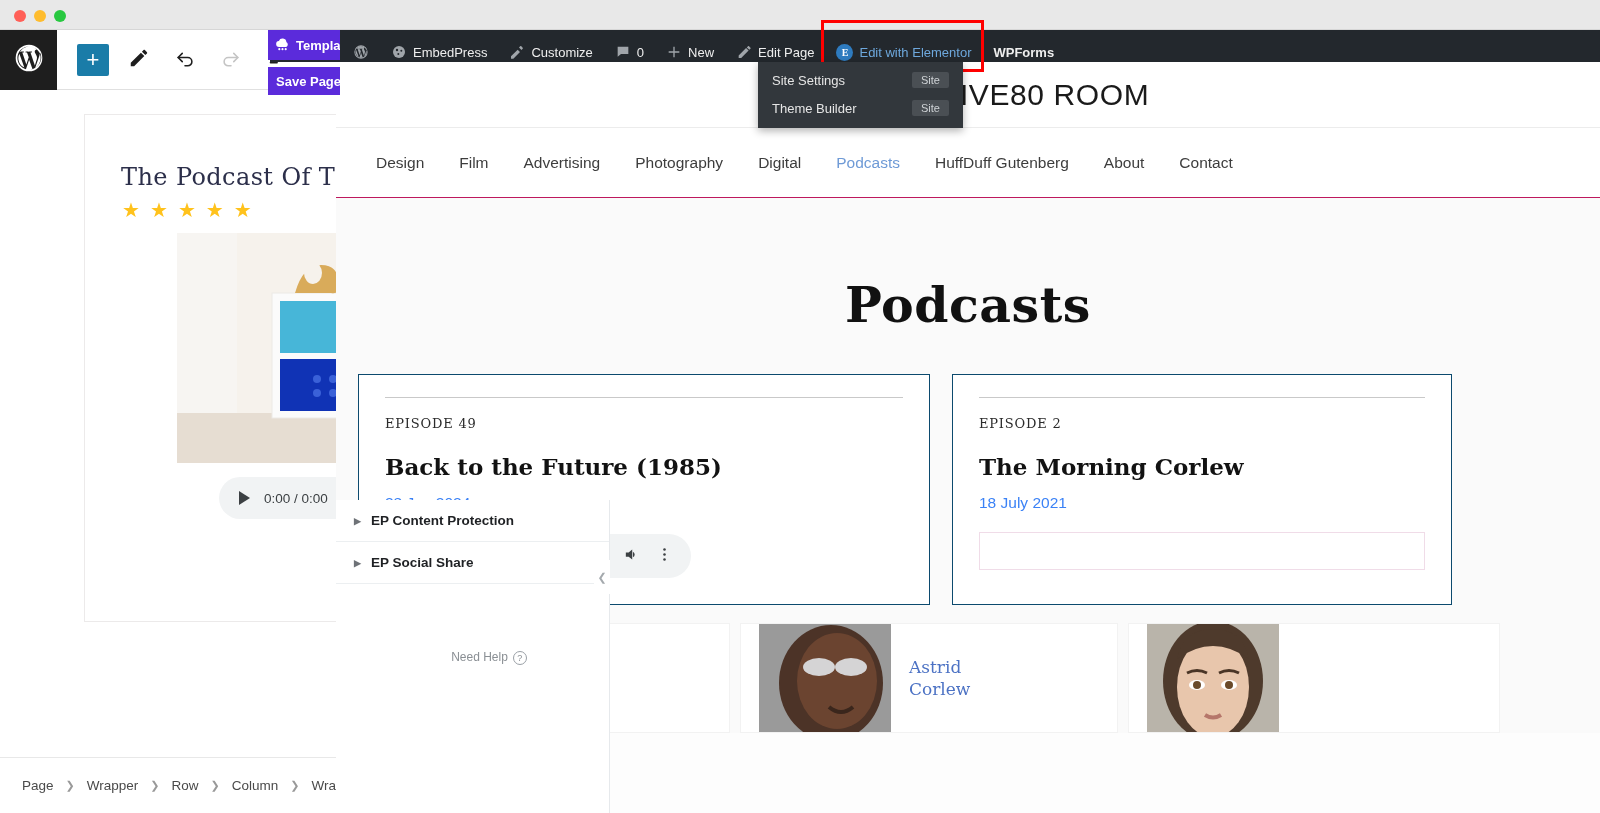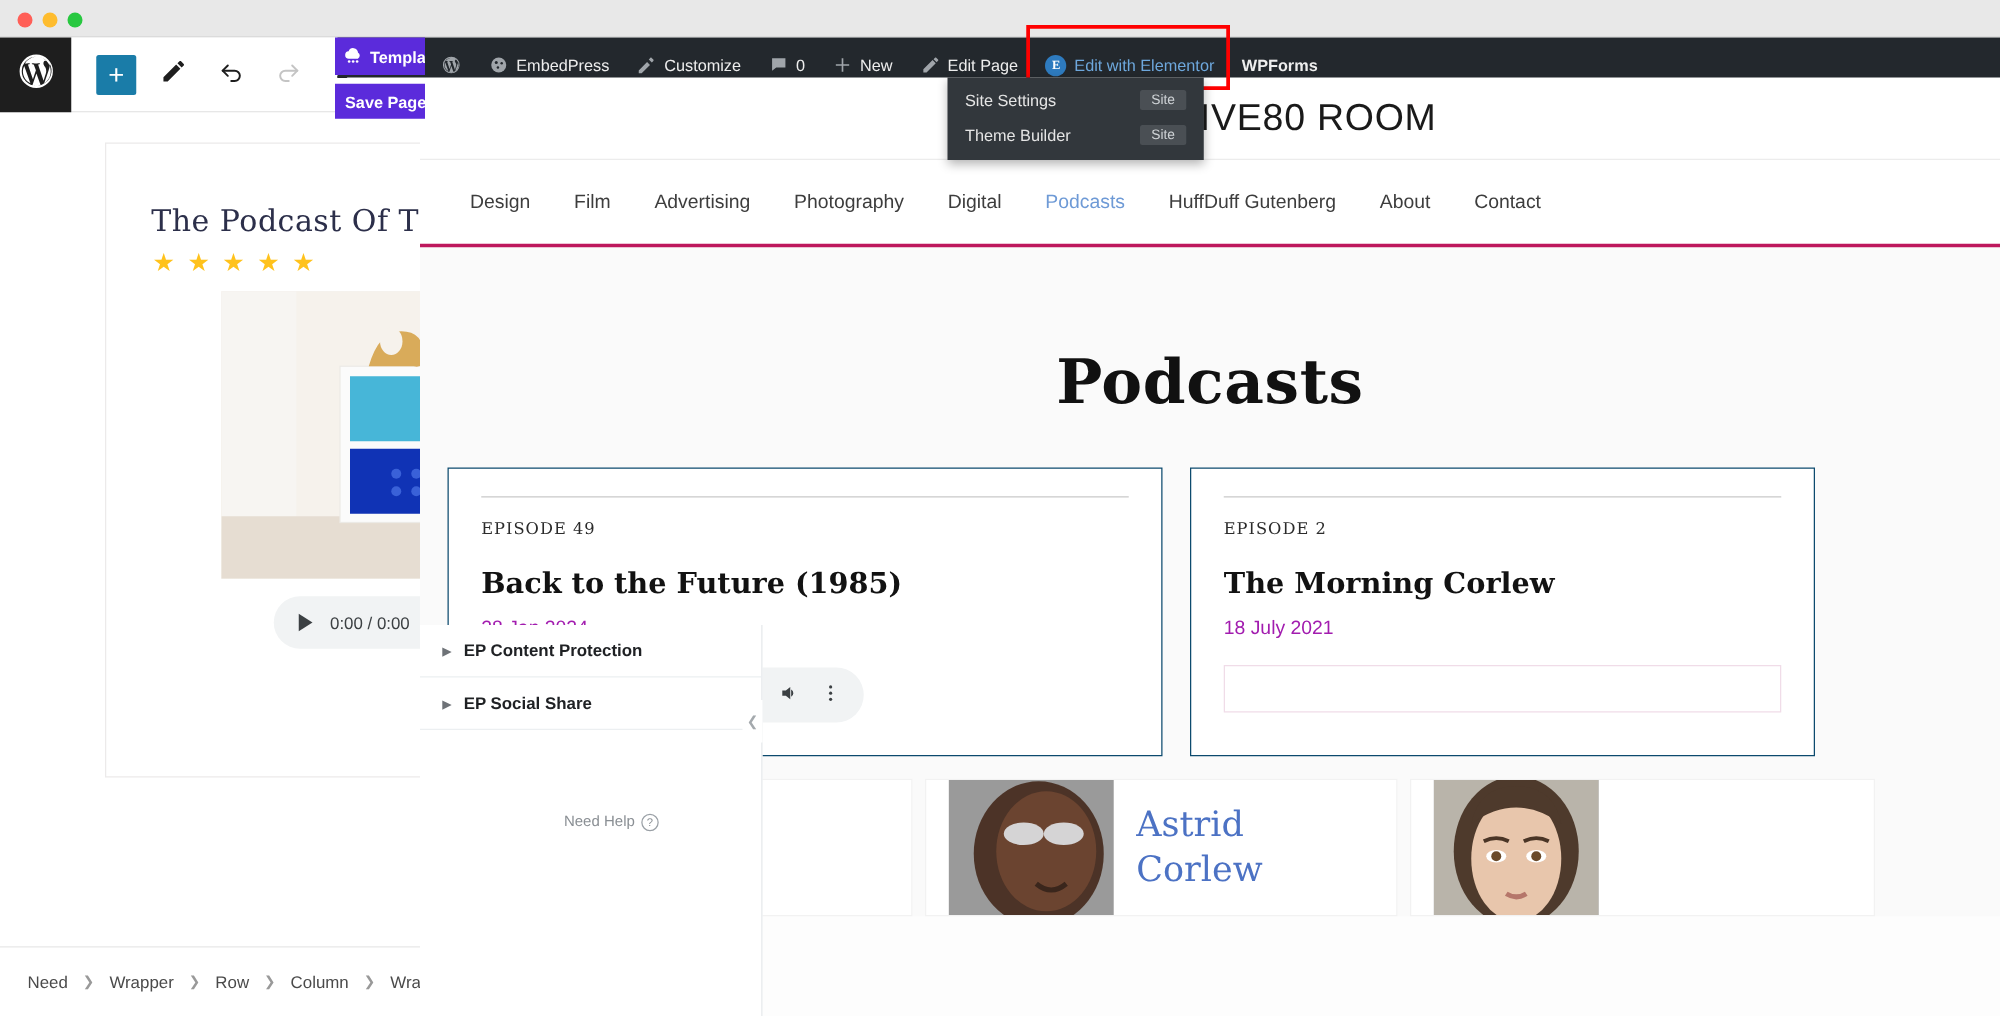--- a/index.html
+++ b/index.html
@@ -195,21 +195,21 @@
     align-items: center; justify-content: center;
     border-bottom: 1px solid #ececec;
   }
   .site-logo {
     font-size: 30px; letter-spacing: .6px; color: #1a1a1a;
     font-family: "Liberation Sans", sans-serif; font-weight: 400;
   }
   .site-nav {
     height: 70px; background: #fff; display: flex; align-items: center;
     gap: 35px; padding-left: 40px;
-    border-bottom: 3px solid #be185d;
+    border-bottom: 1px solid #be185d;
   }
   .nav-item { font-size: 15.5px; color: #3d3d3d; white-space: nowrap; }
   .nav-item.active { color: #6e9ad6; }
 
   .site-body { background: #fafafa; padding-top: 78px; }
   .page-title {
     text-align: center; font-family: "DejaVu Serif", serif;
     font-size: 49px; font-weight: bold; color: #111; letter-spacing: .5px;
   }
   .page-sub {
@@ -227,21 +227,21 @@
   .ep-card.narrow { width: 500px; }
   .ep-rule { border-top: 1px solid #c9c9c9; margin-bottom: 18px; }
   .ep-num {
     font-family: "DejaVu Serif", serif; font-size: 13px;
     letter-spacing: .8px; color: #2b2b2b;
   }
   .ep-title {
     font-family: "DejaVu Serif", serif; font-weight: bold;
     font-size: 23px; color: #121212; margin-top: 22px;
   }
-  .ep-date { font-size: 15.5px; color: #a21caf; margin-top: 14px; }
+  .ep-date { font-size: 15.5px; color: #3b82f6; margin-top: 14px; }
   .ep-player {
     margin-top: 22px; width: 306px; height: 44px; background: #f1f3f4;
     border-radius: 22px; display: flex; align-items: center;
     gap: 16px; padding: 0 18px; font-size: 13.5px; color: #3c4043;
   }
   .ep-player .tri { width:0;height:0;border-left:11px solid #3c4043;border-top:7px solid transparent;border-bottom:7px solid transparent;}
   .ep-bar { flex: 1; height: 3px; background: #c8cbcf; border-radius: 2px; }
   .ep-vol svg, .ep-dots svg { width: 17px; height: 17px; fill: #3c4043; }
   .ep-empty-player {
     margin-top: 20px; height: 38px; border: 1px solid #f0dce8; background: #fff;
@@ -249,21 +249,21 @@
 
   .guest-row { display: flex; margin-top: 18px; padding-left: 22px; }
   .guest-card {
     background: #fff; border: 1px solid #f2f2f2;
     display: flex; align-items: center; height: 110px; overflow: hidden;
   }
   .guest-card.c1 { width: 372px; padding-left: 18px; }
   .guest-card.c2 { width: 378px; padding-left: 18px; margin-left: 10px; }
   .guest-card.c3 { width: 372px; padding-left: 18px; margin-left: 10px; }
   .guest-name {
-    font-family: "DejaVu Serif", serif; font-size: 28px;
+    font-family: "DejaVu Serif", serif; font-size: 17px;
     color: #4c72c4; line-height: 1.3; flex: 1;
   }
   .guest-photo {
     width: 132px; height: 110px; flex: none; overflow: hidden;
     position: relative; background: #bdbdbd;
   }
 </style>
 </head>
 <body>
 
@@ -562,21 +562,21 @@
           </svg>
       </span>
       <span>Templately</span>
     </div>
     <div class="tpl-save">
       <span>Save Page</span>
     </div>
   </div>
 
   <div class="crumbbar">
-    <span>Need</span>
+    <span>Page</span>
     <span class="sep">❯</span>
     <span>Wrapper</span>
     <span class="sep">❯</span>
     <span>Row</span>
     <span class="sep">❯</span>
     <span>Column</span>
     <span class="sep">❯</span>
     <span>Wrapper</span>
   </div>
 

